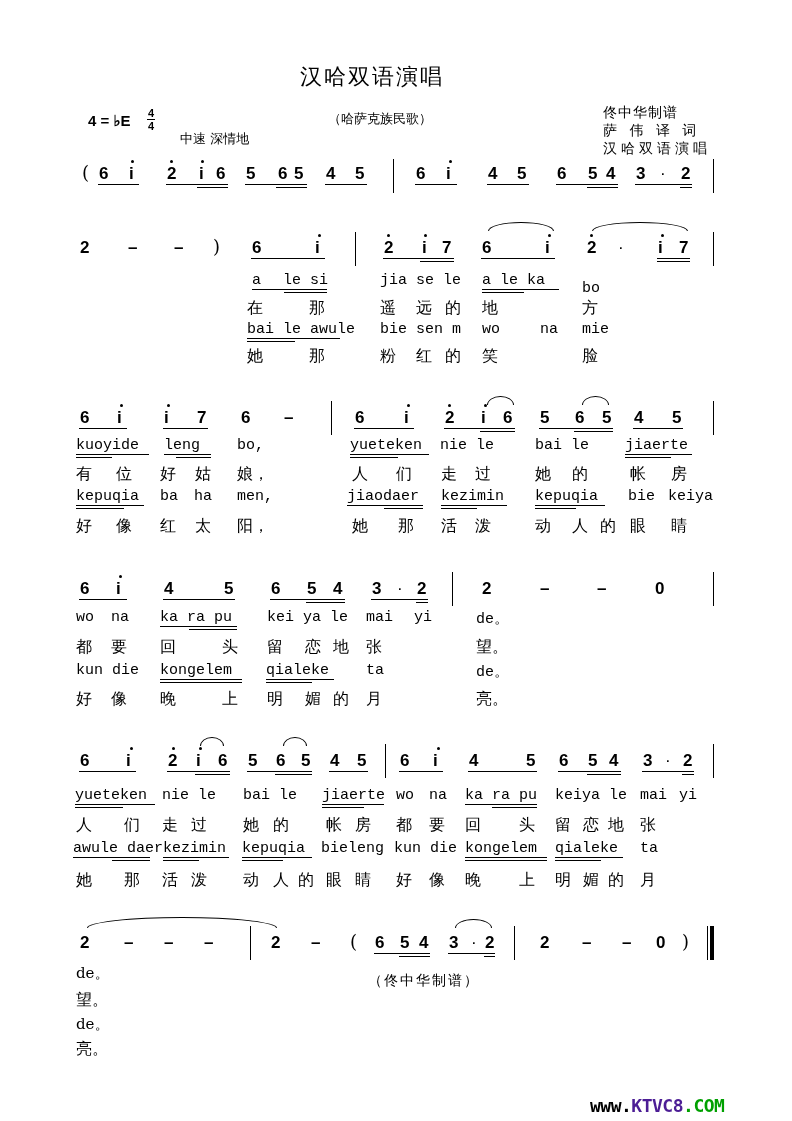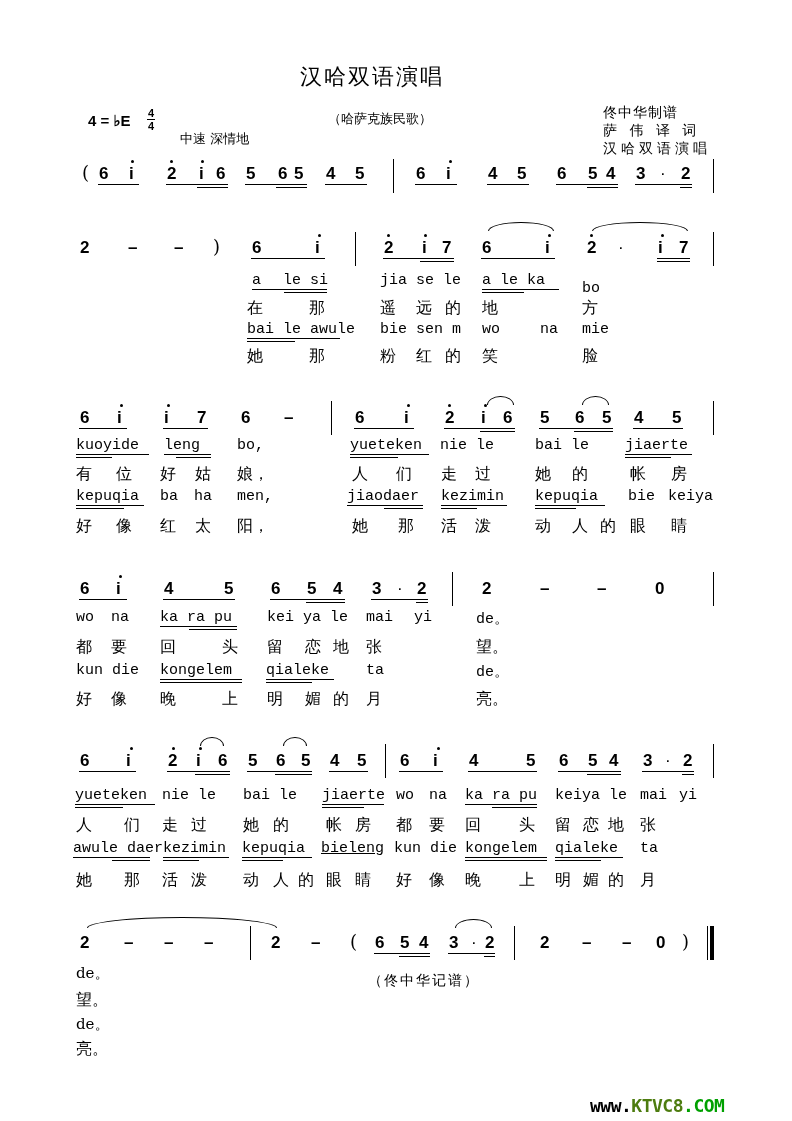--- a/index.html
+++ b/index.html
@@ -398,21 +398,21 @@
 
   <span class="abs lyr" style="left:73px; top:840px;">awule daer</span>
   <div class="ul" style="left:73px; top:857px; width:77px;"></div>
   <div class="ul" style="left:112px; top:860px; width:38px;"></div>
   <span class="abs lyr" style="left:163px; top:840px;">kezimin</span>
   <div class="ul" style="left:163px; top:857px; width:66px;"></div>
   <div class="ul" style="left:163px; top:860px; width:36px;"></div>
   <span class="abs lyr" style="left:242px; top:840px;">kepuqia</span>
   <div class="ul" style="left:242px; top:857px; width:70px;"></div>
   <div class="ul" style="left:242px; top:860px; width:41px;"></div>
-  <span class="abs lyr" style="left:321px; top:840px;text-decoration:underline;">bieleng</span>
+  <span class="abs lyr" style="left:321px; top:840px;">bieleng</span>
   <span class="abs lyr" style="left:394px; top:840px;">kun die</span>
   <span class="abs lyr" style="left:465px; top:840px;">kongelem</span>
   <div class="ul" style="left:465px; top:857px; width:82px;"></div>
   <div class="ul" style="left:465px; top:860px; width:82px;"></div>
   <span class="abs lyr" style="left:555px; top:840px;">qialeke</span>
   <div class="ul" style="left:555px; top:857px; width:68px;"></div>
   <div class="ul" style="left:555px; top:860px; width:46px;"></div>
   <span class="abs lyr" style="left:640px; top:840px;">ta</span>
 
   <span class="abs lyrcn" style="left:76px; top:870px;">她</span>
@@ -462,18 +462,18 @@
   <span class="abs note" style="left:656px; top:933px;">0</span>
   <span class="abs paren" style="left:682px; top:931px;">)</span>
   <div class="bar" style="left:707px; top:926px; height:34px;"></div>
   <div class="bar" style="left:710px; top:926px; height:34px; width:4px;"></div>
 
   <span class="abs lyr" style="left:76px; top:964px; font-family:'DejaVu Serif',serif;">de。</span>
   <span class="abs lyrcn" style="left:76px; top:990px;">望。</span>
   <span class="abs lyr" style="left:76px; top:1015px; font-family:'DejaVu Serif',serif;">de。</span>
   <span class="abs lyrcn" style="left:76px; top:1039px;">亮。</span>
 
-  <span class="abs" style="left:368px; top:972px; font-size:14px; letter-spacing:2px;">（佟中华记谱）</span>
+  <span class="abs" style="left:368px; top:972px; font-size:14px; letter-spacing:2px;">（佟中华制谱）</span>
 </div>
 
 <div class="abs wm" style="left:590px; top:1095px;">
-  <span style="color:#000;">www.</span><span style="color:#4d7c0f;text-align:center;">KTVC8</span><span style="color:#00a000;">.COM</span>
+  <span style="color:#000;">www.</span><span style="color:#4c1d95;text-align:center;">KTVC8</span><span style="color:#00a000;">.COM</span>
 </div>
 
 </body></html>

